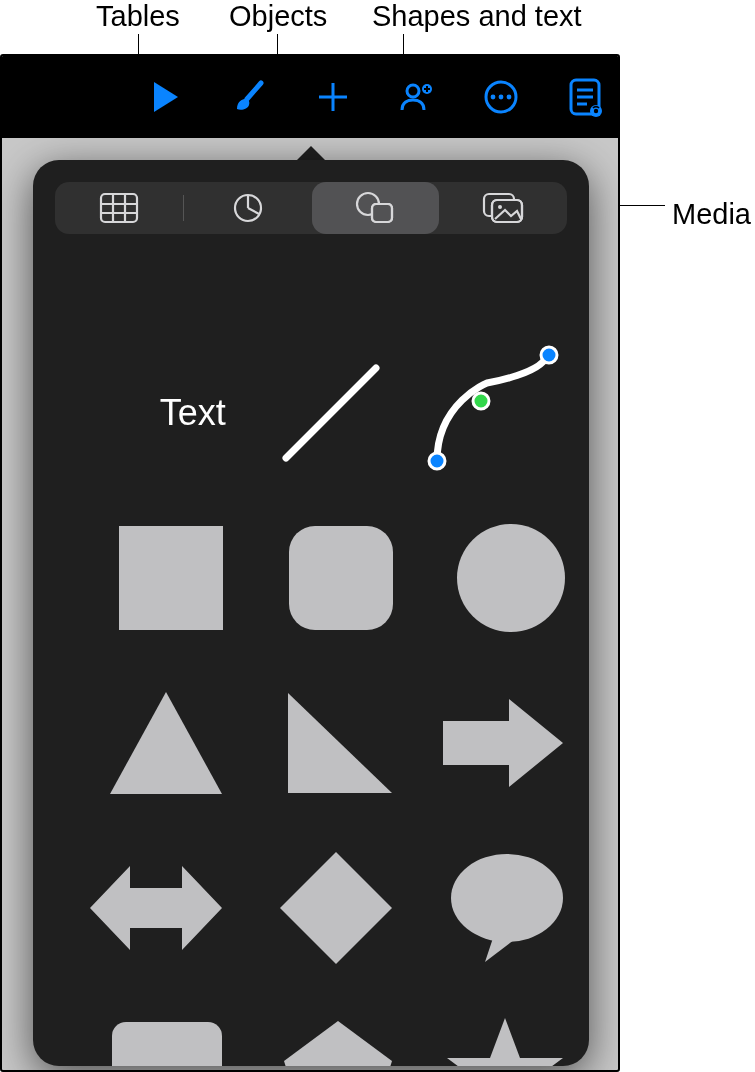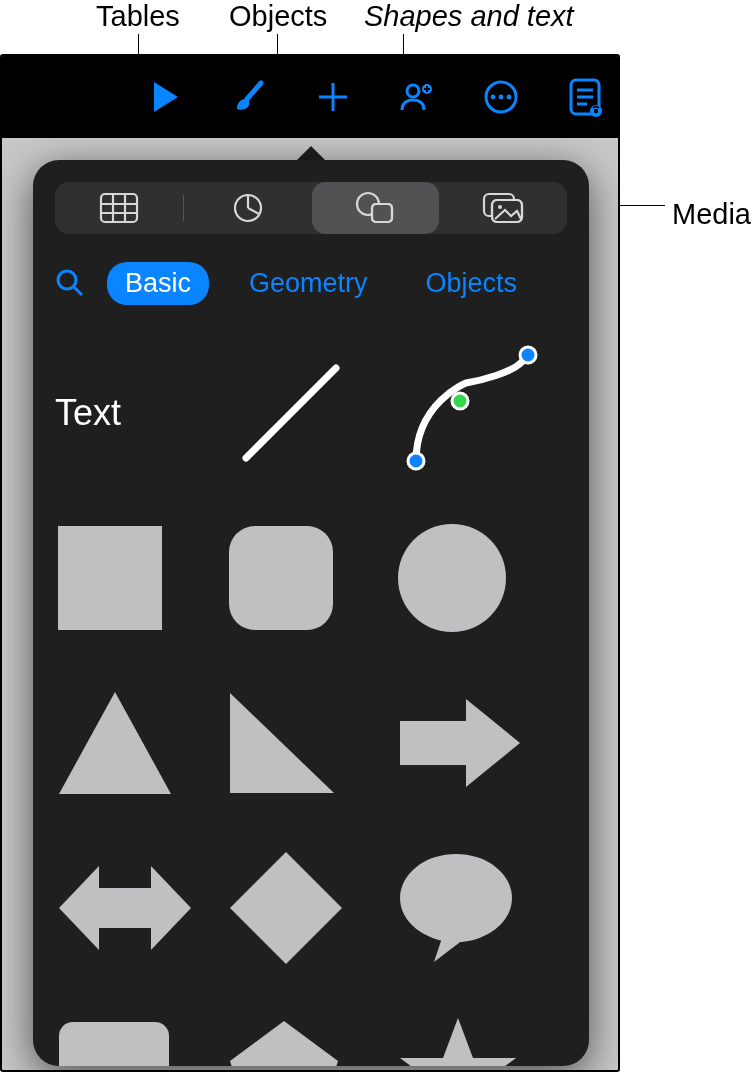--- a/index.html
+++ b/index.html
@@ -28,37 +28,37 @@
   .seg-item svg { stroke:#d7d7d9; fill:none; stroke-width:2.2;}
   .seg-sep { width:1px; height:26px; background:#555; align-self:center;}
 
   .catrow { position:absolute; left:22px; top:98px; width:520px; height:50px; display:flex; align-items:center; gap:22px; overflow:hidden;}
   .catrow .search { width:36px; height:36px; display:flex; align-items:center; justify-content:center;}
   .catrow .search svg{ stroke:#0a84ff; fill:none; stroke-width:3;}
   .cat { font-size:27px; font-weight:500; color:#0a84ff; padding:6px 18px; border-radius:20px; white-space:nowrap;}
   .cat.active { background:#0a84ff; color:#fff;}
 
   .shapegrid { position:absolute; left:22px; top:170px; width:512px; display:grid; grid-template-columns:repeat(3,1fr); grid-auto-rows:165px; gap:0; }
-  .shape-cell { display:flex; align-items:center; justify-content:flex-start;}
+  .shape-cell { display:flex; align-items:center; justify-content:flex-end;}
   .shape-cell svg { display:block;}
   .textlabel { color:#fff; font-size:36px; font-weight:500;}
 
   
   .sf { fill:#c0c0c2; }
   .sstroke { stroke:#fff; stroke-width:7; fill:none; stroke-linecap:round;}
 
 </style>
 </head>
 <body>
 
 <div class="canvas">
 
   <div class="callout-label" style="left:96px; top:0;">Tables</div>
   <div class="callout-label" style="left:229px; top:0;">Objects</div>
-  <div class="callout-label" style="left:364px; top:0;font-style:italic;">Shapes and text</div>
+  <div class="callout-label" style="left:372px; top:0;">Shapes and text</div>
   <div class="callout-label" style="left:672px; top:190px;margin-top:8px;">Media</div>
 
   <div class="callout-line v" style="left:138px; top:34px; height:165px;"></div>
   <div class="callout-line v" style="left:277px; top:34px; height:165px;"></div>
   <div class="callout-line v" style="left:403px; top:34px; height:165px;"></div>
   <div class="callout-line h" style="left:545px; top:205px; width:120px;"></div>
 
   <div class="window-area">
     <div class="toolbar">
       <div class="ticon">
@@ -140,32 +140,20 @@
           <svg width="44" height="34" viewBox="0 0 44 34">
               <rect x="3" y="3" width="30" height="22" rx="5"></rect>
               <rect x="11" y="9" width="30" height="22" rx="5" fill="#303030"></rect>
               <rect x="11" y="9" width="30" height="22" rx="5"></rect>
               <circle cx="19" cy="16" r="2" fill="#d7d7d9" stroke="none"></circle>
               <path d="M14 28 L24 19 L30 25 L36 20 L40 28"></path>
             </svg>
         </div>
       </div>
 
-      <div class="catrow">
-        <div class="search">
-          <svg width="30" height="30" viewBox="0 0 30 30">
-              <circle cx="12" cy="12" r="9"></circle>
-              <line x1="19" y1="19" x2="27" y2="27"></line>
-            </svg>
-        </div>
-        <div class="cat active">Basic</div>
-        <div class="cat">Geometry</div>
-        <div class="cat">Objects</div>
-        <div class="cat">Anim</div>
-      </div>
 
       <div class="shapegrid">
 
         <div class="shape-cell">
           <span class="textlabel">Text</span>
         </div>
         <div class="shape-cell">
           <svg width="130" height="130" viewBox="0 0 130 130">
               <line x1="20" y1="110" x2="110" y2="20" class="sstroke"></line>
             </svg>

